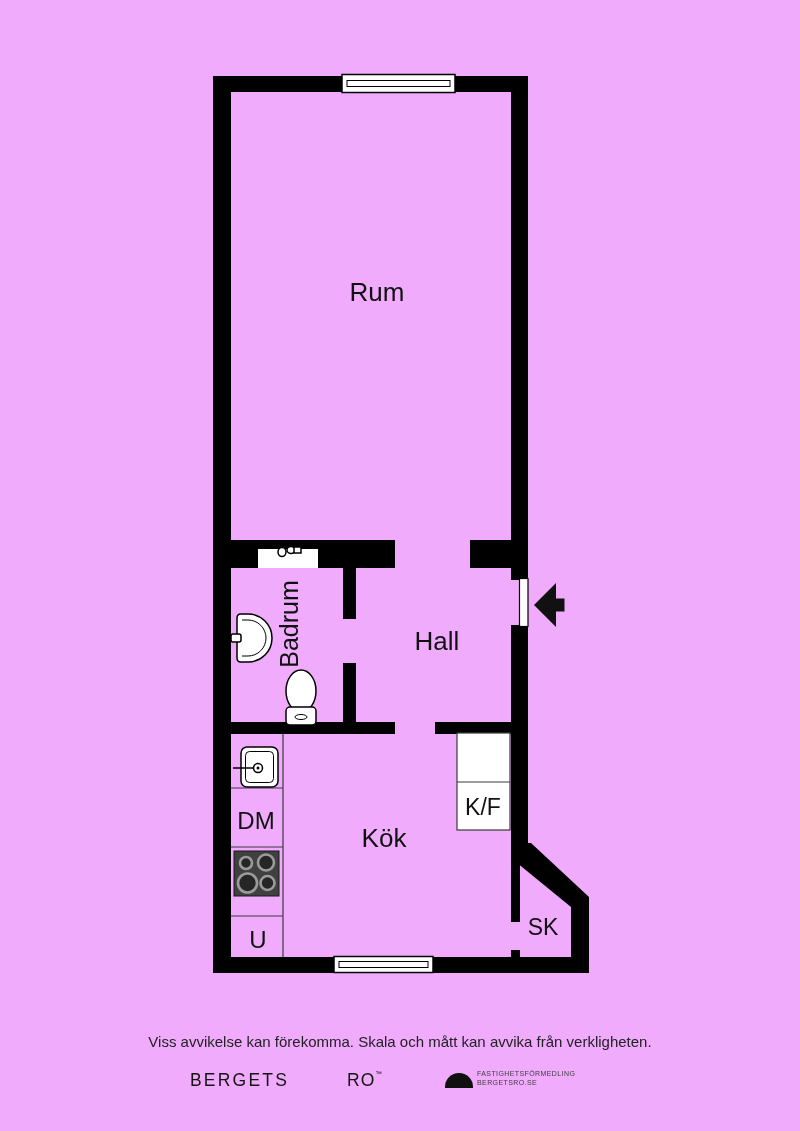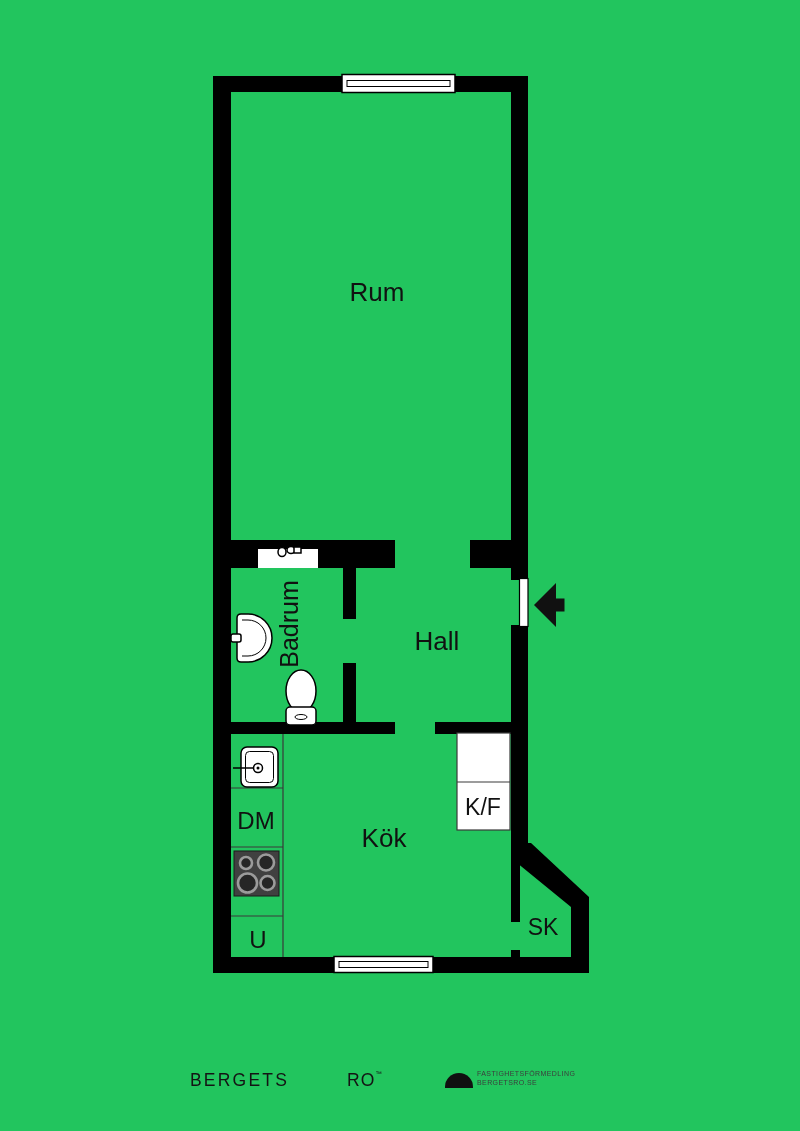--- a/index.html
+++ b/index.html
@@ -1,16 +1,16 @@
 <!DOCTYPE html>
 <html><head>
 <meta charset="utf-8">
 <style>
   html,body{margin:0;padding:0;background:#fff;}
-  .stage{position:relative;width:800px;height:1131px;background:#22c55e;overflow:hidden;
+  .stage{position:relative;width:800px;height:1131px;background:#f0abfc;overflow:hidden;
          font-family:"Liberation Sans", sans-serif;}
   .plan-svg{position:absolute;left:0;top:0;}
   svg text{fill:#111;}
   .room-label{font-size:26px;}
   .small-label{font-size:23px;}
   .mid-label{font-size:24px;}
   .badrum-label{font-size:25px;}
   .w{fill:#ffffff;}
   .win-outer{fill:#ffffff;stroke:#000;stroke-width:1.5;}
   .win-inner{fill:#ffffff;stroke:#000;stroke-width:1;}
@@ -115,20 +115,21 @@
     <text class="room-label" x="377" y="301" text-anchor="middle">Rum</text>
     <text class="badrum-label" x="298" y="624" text-anchor="middle" transform="rotate(-90 298 624)">Badrum</text>
     <text class="room-label" x="437" y="650" text-anchor="middle">Hall</text>
     <text class="room-label" x="384" y="847" text-anchor="middle">Kök</text>
     <text class="small-label" x="483" y="815" text-anchor="middle">K/F</text>
     <text class="mid-label" x="256" y="829" text-anchor="middle">DM</text>
     <text class="mid-label" x="258" y="948" text-anchor="middle">U</text>
     <text class="small-label" x="543" y="935" text-anchor="middle">SK</text>
   </svg>
 
+  <div class="disclaimer">Viss avvikelse kan förekomma. Skala och mått kan avvika från verkligheten.</div>
 
   <div class="brand-word brand-bergets">BERGETS</div>
   <div class="brand-word brand-ro"><span>RO</span><span class="tm">™</span></div>
 
   <div class="dome"></div>
   <div class="agency">
     <div>FASTIGHETSFÖRMEDLING</div>
     <div>BERGETSRO.SE</div>
   </div>
 

